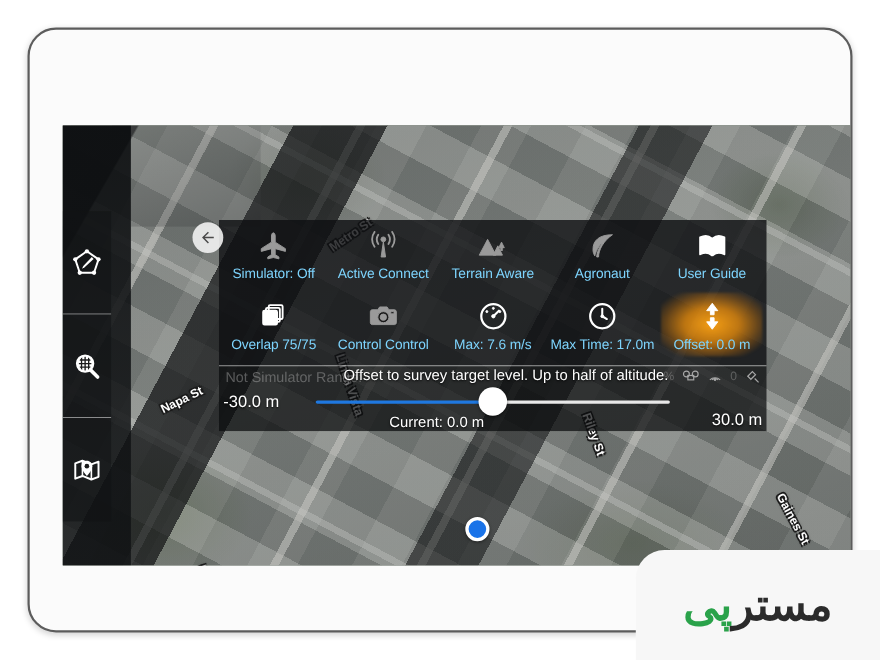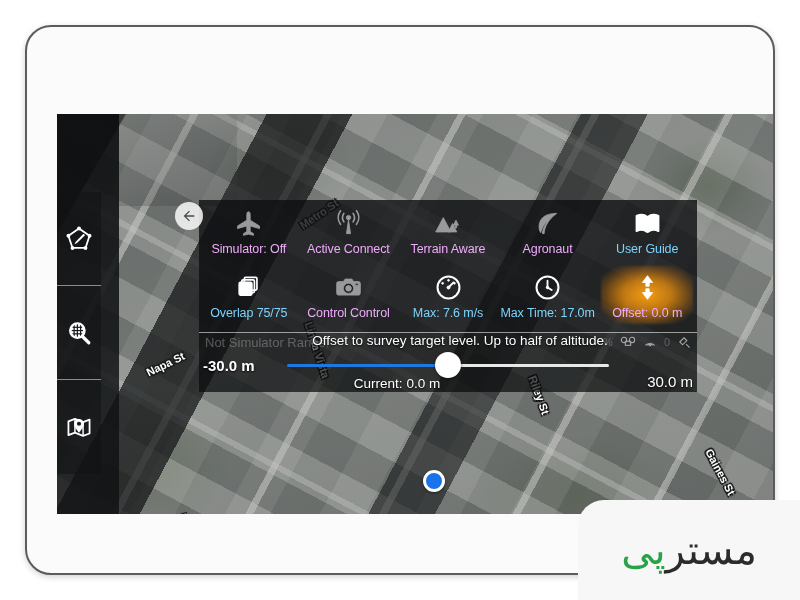--- a/index.html
+++ b/index.html
@@ -247,21 +247,21 @@
   }
   .tb-icon svg { width: 27px; height: 27px; }
   .tb-label {
     font-size: 12.5px;
     line-height: 14px;
     white-space: nowrap;
     letter-spacing: -0.1px;
   }
   .enabled  .tb-label { color: #7dd3fc; }
   .enabled  .tb-icon svg { fill: #ffffff; stroke: #ffffff; }
-  .disabled .tb-label { color: #f0abfc; }
+  .disabled .tb-label { color: #7dd3fc; }
   .disabled .tb-icon svg { fill: #9a9a9a; stroke: #9a9a9a; }
 
   
   #tb-offset .tb-icon {
     position: relative;
     width: 100%;
   }
   #tb-offset::before {
     content: "";
     position: absolute;
@@ -271,21 +271,21 @@
     width: 92px;
     height: 58px;
     background: radial-gradient(ellipse at center,
       rgba(255,164,20,0.95) 0%,
       rgba(232,140,12,0.78) 38%,
       rgba(190,110,10,0.38) 66%,
       rgba(150,86,8,0.0) 85%);
     z-index: -1;
     filter: blur(1px);
   }
-  #tb-offset .tb-label { color: #f0abfc; }
+  #tb-offset .tb-label { color: #7dd3fc; }
 
   
   #slider-hint {
     position: absolute;
     left: 12px;
     top: 133px;
     width: 498px;
     text-align: center;
     font-size: 13.5px;
     color: #ffffff;
@@ -303,21 +303,21 @@
     z-index: 33;
     padding: 0 4px;
   }
   .slider-bound {
     font-size: 15px;
     color: #ffffff;
     white-space: nowrap;
     width: 78px;
     text-shadow: 0 1px 2px rgba(0,0,0,0.9);
   }
-  #slider-min { text-align: left; font-weight: bold; }
+  #slider-min { text-align: left; }
   #slider-max { text-align: right; margin-top: 33px; }
   #slider-track-wrap {
     flex: 1;
     position: relative;
     height: 26px;
     display: flex;
     align-items: center;
     margin: 0 6px;
     cursor: pointer;
   }
@@ -369,21 +369,21 @@
     height: 100px;
     background: #f7f7f7;
     border-top-left-radius: 26px;
     display: flex;
     align-items: center;
     justify-content: center;
     z-index: 60;
   }
   #watermark-logo {
     font-size: 40px;
-    font-weight: normal;
+    font-weight: bold;
     direction: rtl;
     letter-spacing: -1px;
     color: #2b2b2b;
   }
   #watermark-logo .accent { color: #2aa24a; }
 </style>
 </head>
 <body>
 
 <div id="page-bg"></div>

